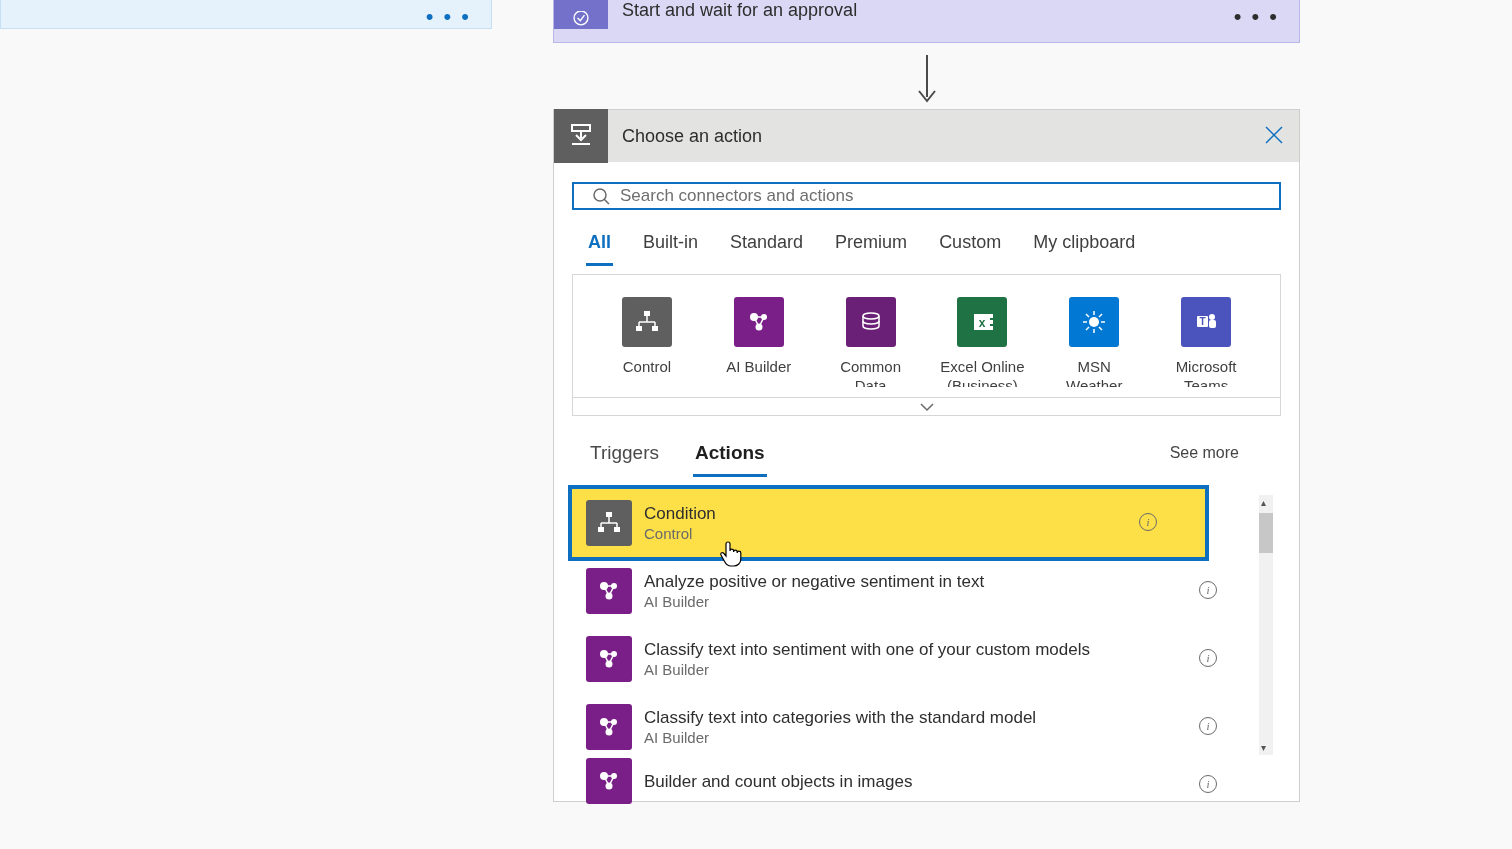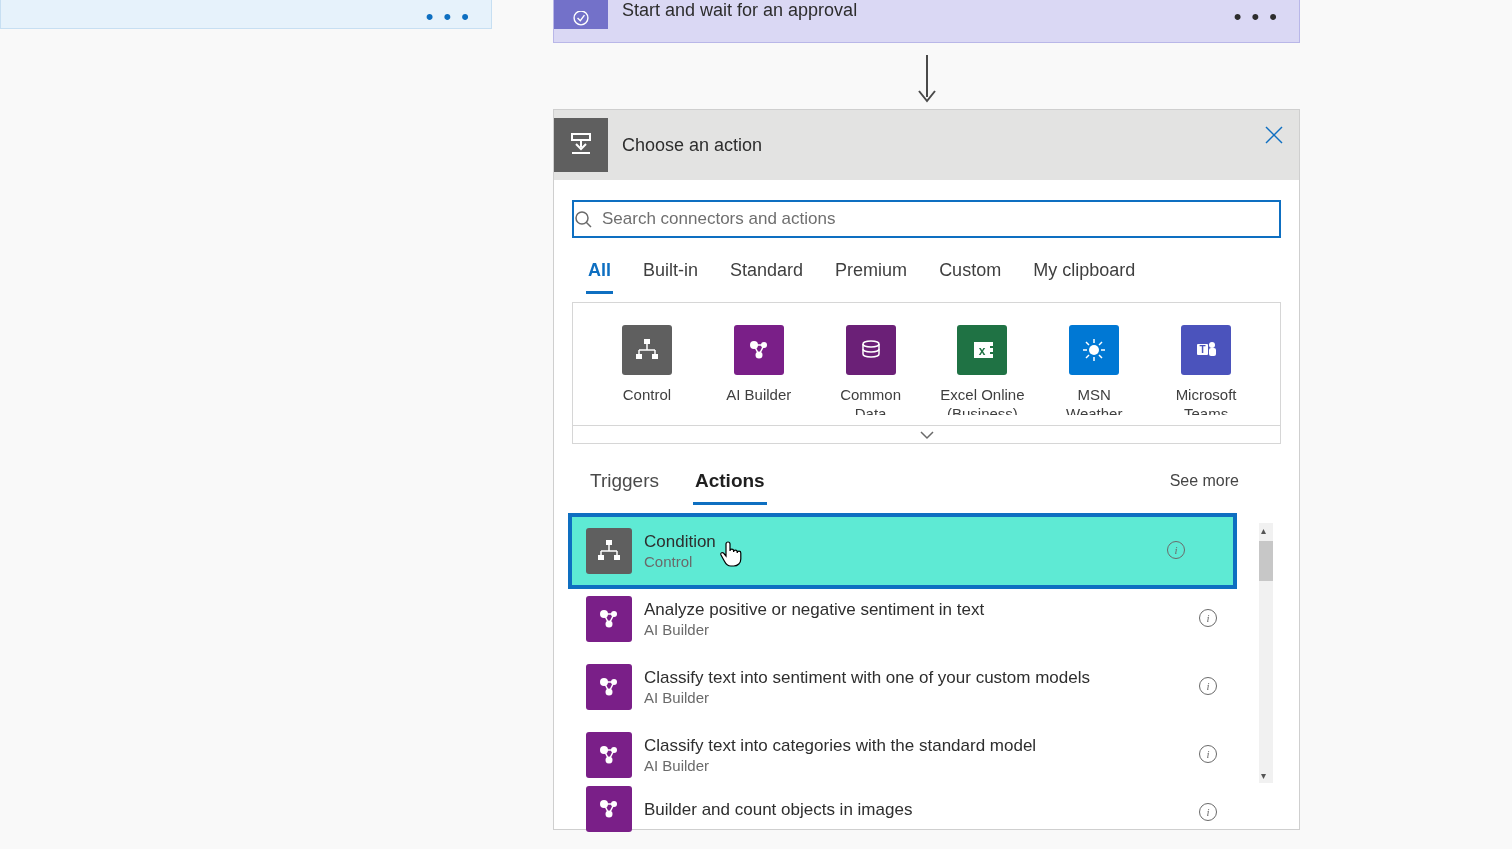--- a/index.html
+++ b/index.html
@@ -17,30 +17,30 @@
   .approval-icon { width:54px; height:29px; background:#7371c9; display:flex; align-items:flex-end; justify-content:center; }
   .approval-title { padding-left:14px; font-size:18px; color:#2d2d2d; line-height:20px; }
   .approval .dots { position:absolute; right:20px; top:4px; color:#2d2d2d; font-size:22px; letter-spacing:2px; cursor:pointer; }
 
   
   .arrow { display:flex; justify-content:center; padding:12px 0 4px; }
   .arrow svg { display:block; }
 
   
   .panel { border:1px solid #cfcfcf; background:#fff; }
-  .panel-head { height:70px; background:#e3e3e2; display:flex; align-items:center; position:relative; }
+  .panel-head { height:52px; background:#e3e3e2; display:flex; align-items:center; position:relative; }
   .panel-head-icon { width:54px; height:54px; background:#5f5f5f; display:flex; align-items:center; justify-content:center; }
   .panel-head-title { padding-left:14px; font-size:18px; color:#2e2e2e; }
   .panel-close { position:absolute; right:14px; top:14px; color:#0e6fc1; font-size:22px; cursor:pointer; }
 
   .panel-body { background:#fff; padding:0 18px 0; }
 
   
   .search-wrap { padding-top:20px; }
-  .search { height:38px; border:2px solid #0e6fc1; display:flex; align-items:center; padding:0 0; }
+  .search { height:28px; border:2px solid #0e6fc1; display:flex; align-items:center; padding:0 18px; }
   .search svg { margin-right:8px; }
   .search input { flex:1; border:none; outline:none; font-size:17px; color:#555; background:transparent; }
   .search input::placeholder { color:#6f6f6f; }
 
   
   .tabs { display:flex; gap:28px; padding:22px 14px 0; }
   .tab { font-size:18px; color:#3f3f3f; padding:0 2px 10px; cursor:pointer; border-bottom:3px solid transparent; }
   .tab.active { color:#0e6fc1; font-weight:600; border-bottom-color:#0e6fc1; }
 
   
@@ -75,21 +75,21 @@
   .action-scroll .dn { bottom:2px; }
 
   .action-item { display:flex; align-items:center; height:68px; padding:0 50px 0 14px; cursor:pointer; position:relative; }
   .action-item .aicon { width:46px; height:46px; border-radius:3px; display:flex; align-items:center; justify-content:center; margin-right:12px; flex-shrink:0; }
   .aicon.control { background:#5f5f5f; }
   .aicon.aib { background:#7a1f88; }
   .action-item .tit { font-size:17px; color:#2e2e2e; line-height:21px; }
   .action-item .sub { font-size:15px; color:#6a6a6a; line-height:19px; }
   .action-item .info { position:absolute; right:48px; top:24px; width:18px; height:18px; border:1.5px solid #6a6a6a; border-radius:50%; display:flex; align-items:center; justify-content:center; font-size:11px; color:#6a6a6a; font-family:Georgia, serif; font-style:italic; }
 
-  .action-item.highlight { outline:4px solid #0e6fc1; background:#5eead4; margin-right:32px; }
+  .action-item.highlight { outline:4px solid #0e6fc1; background:#fde047; margin-right:60px; }
 
   
   .cursor-ptr { position:absolute; pointer-events:none; }
 </style>
 </head>
 <body>
 
 <div class="left-card">
   <span class="dots">• • •</span>
 </div>

